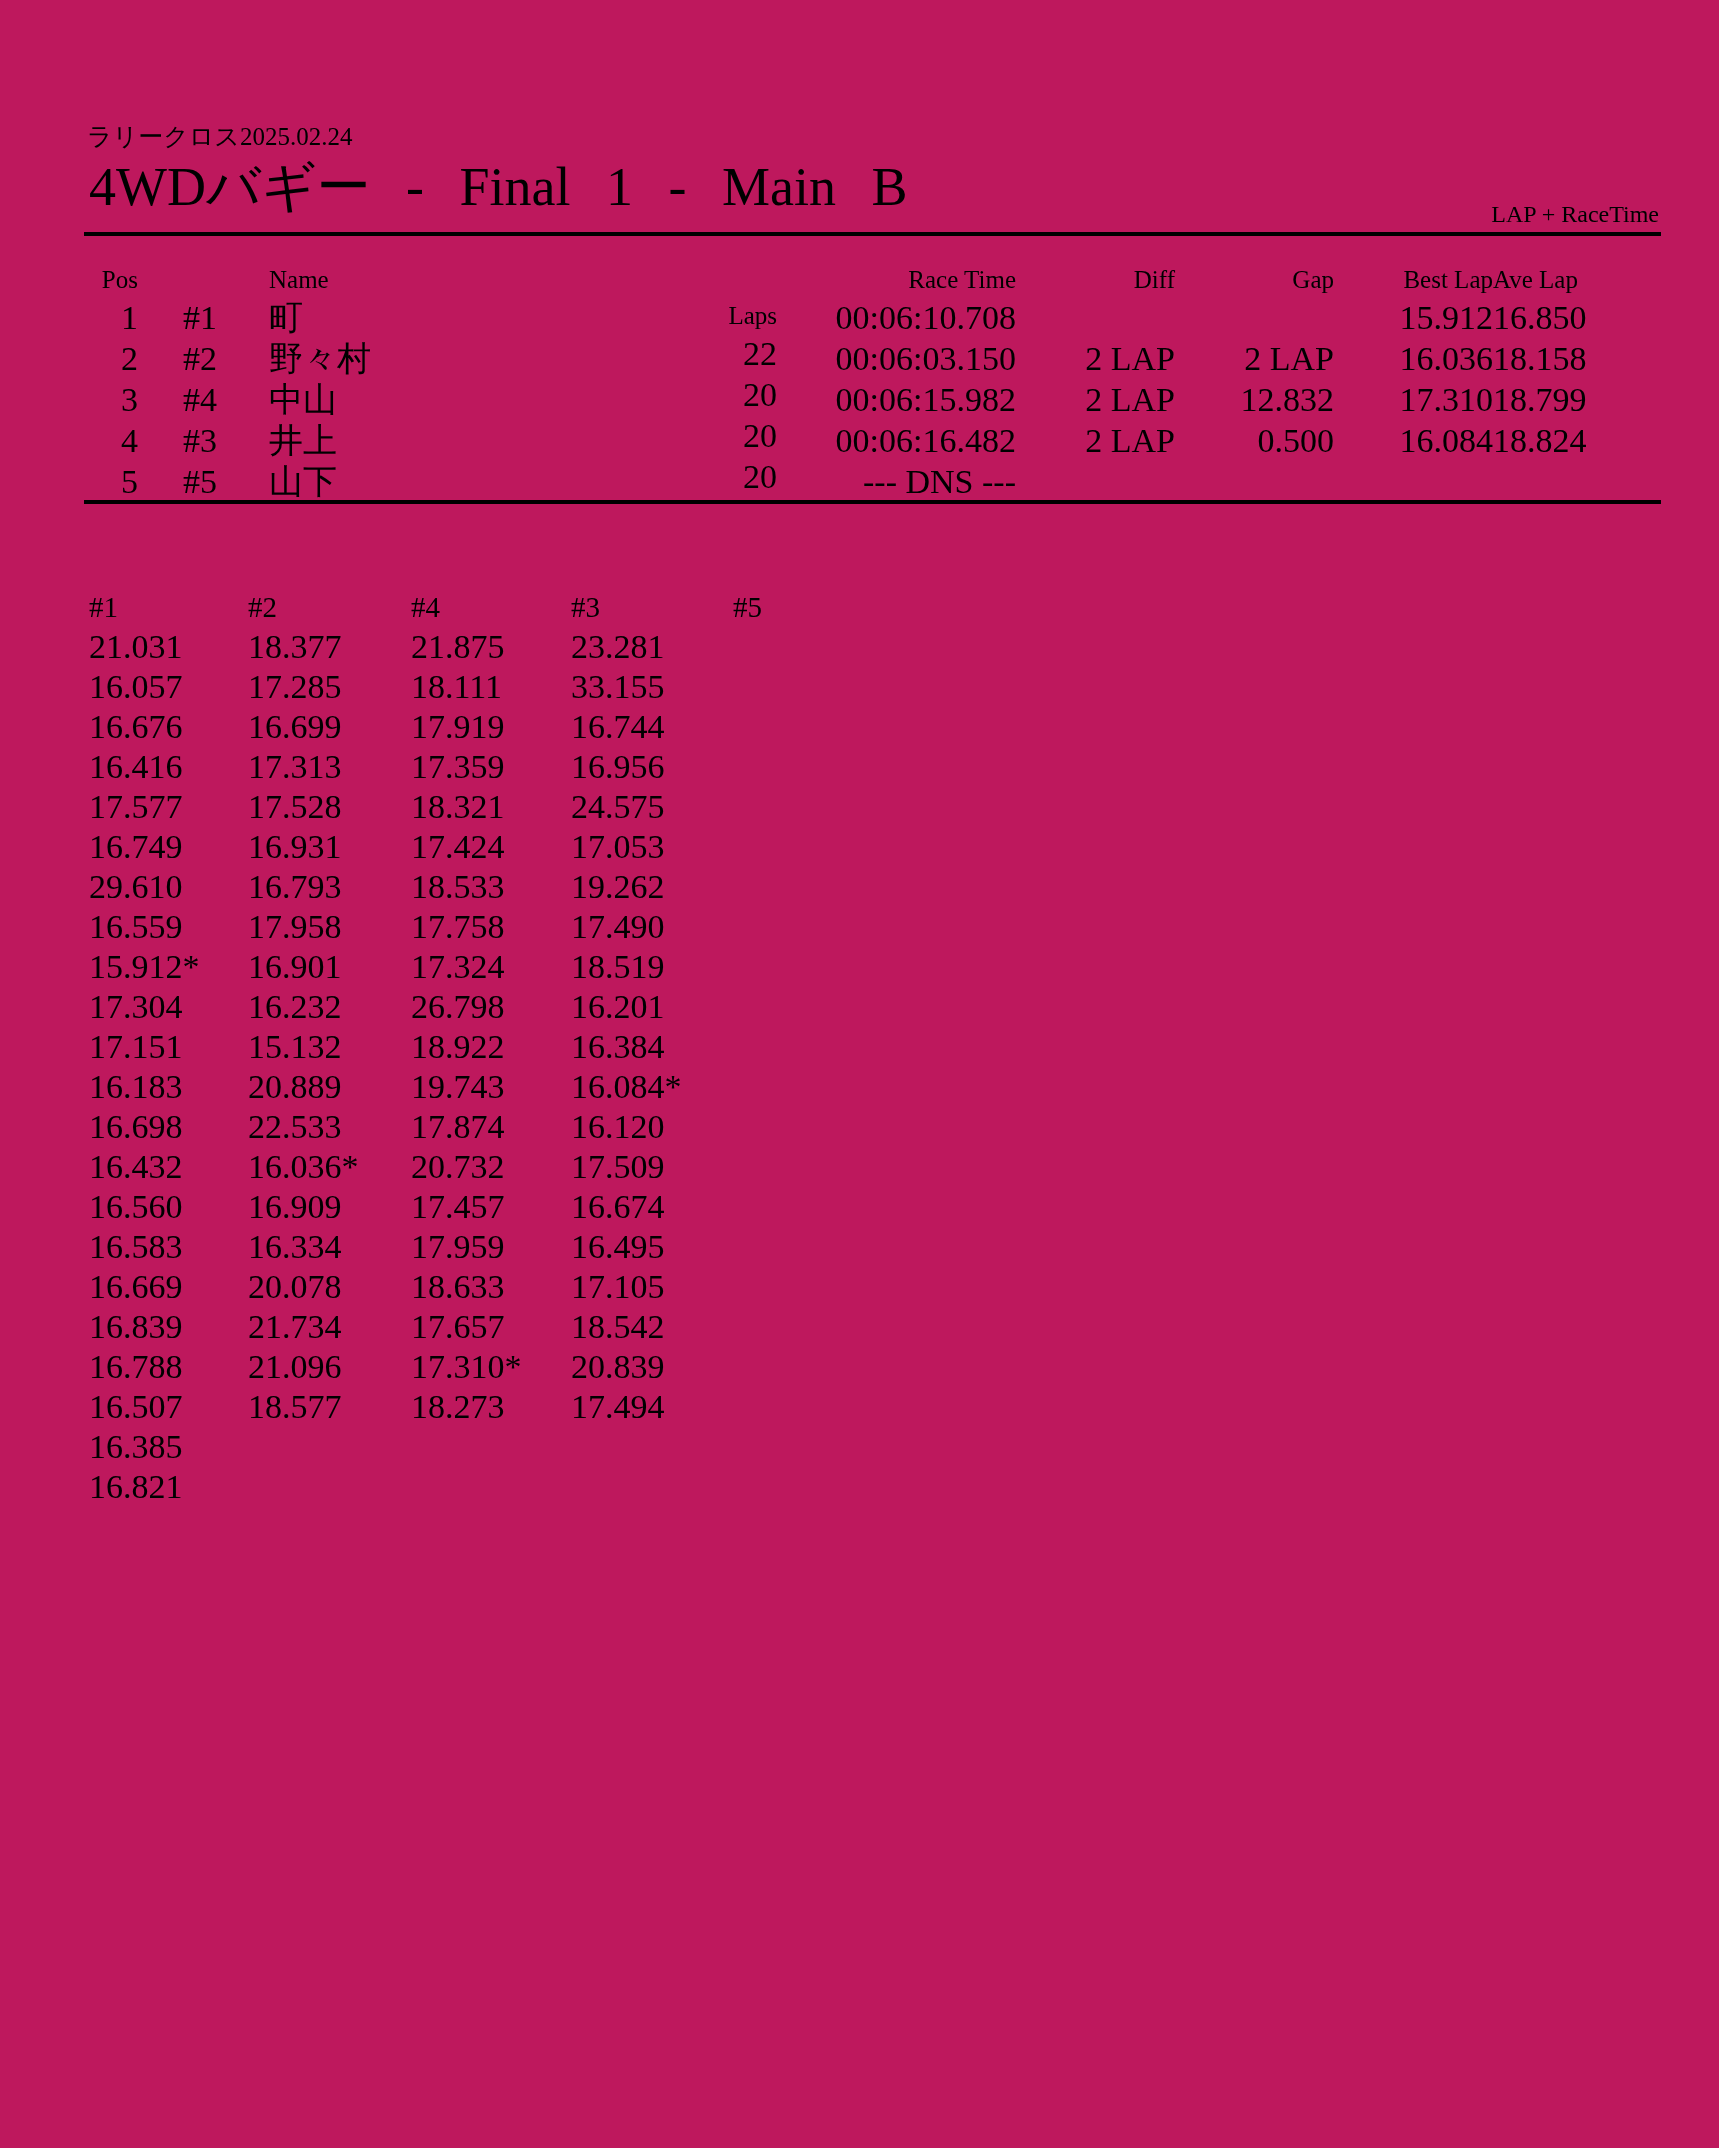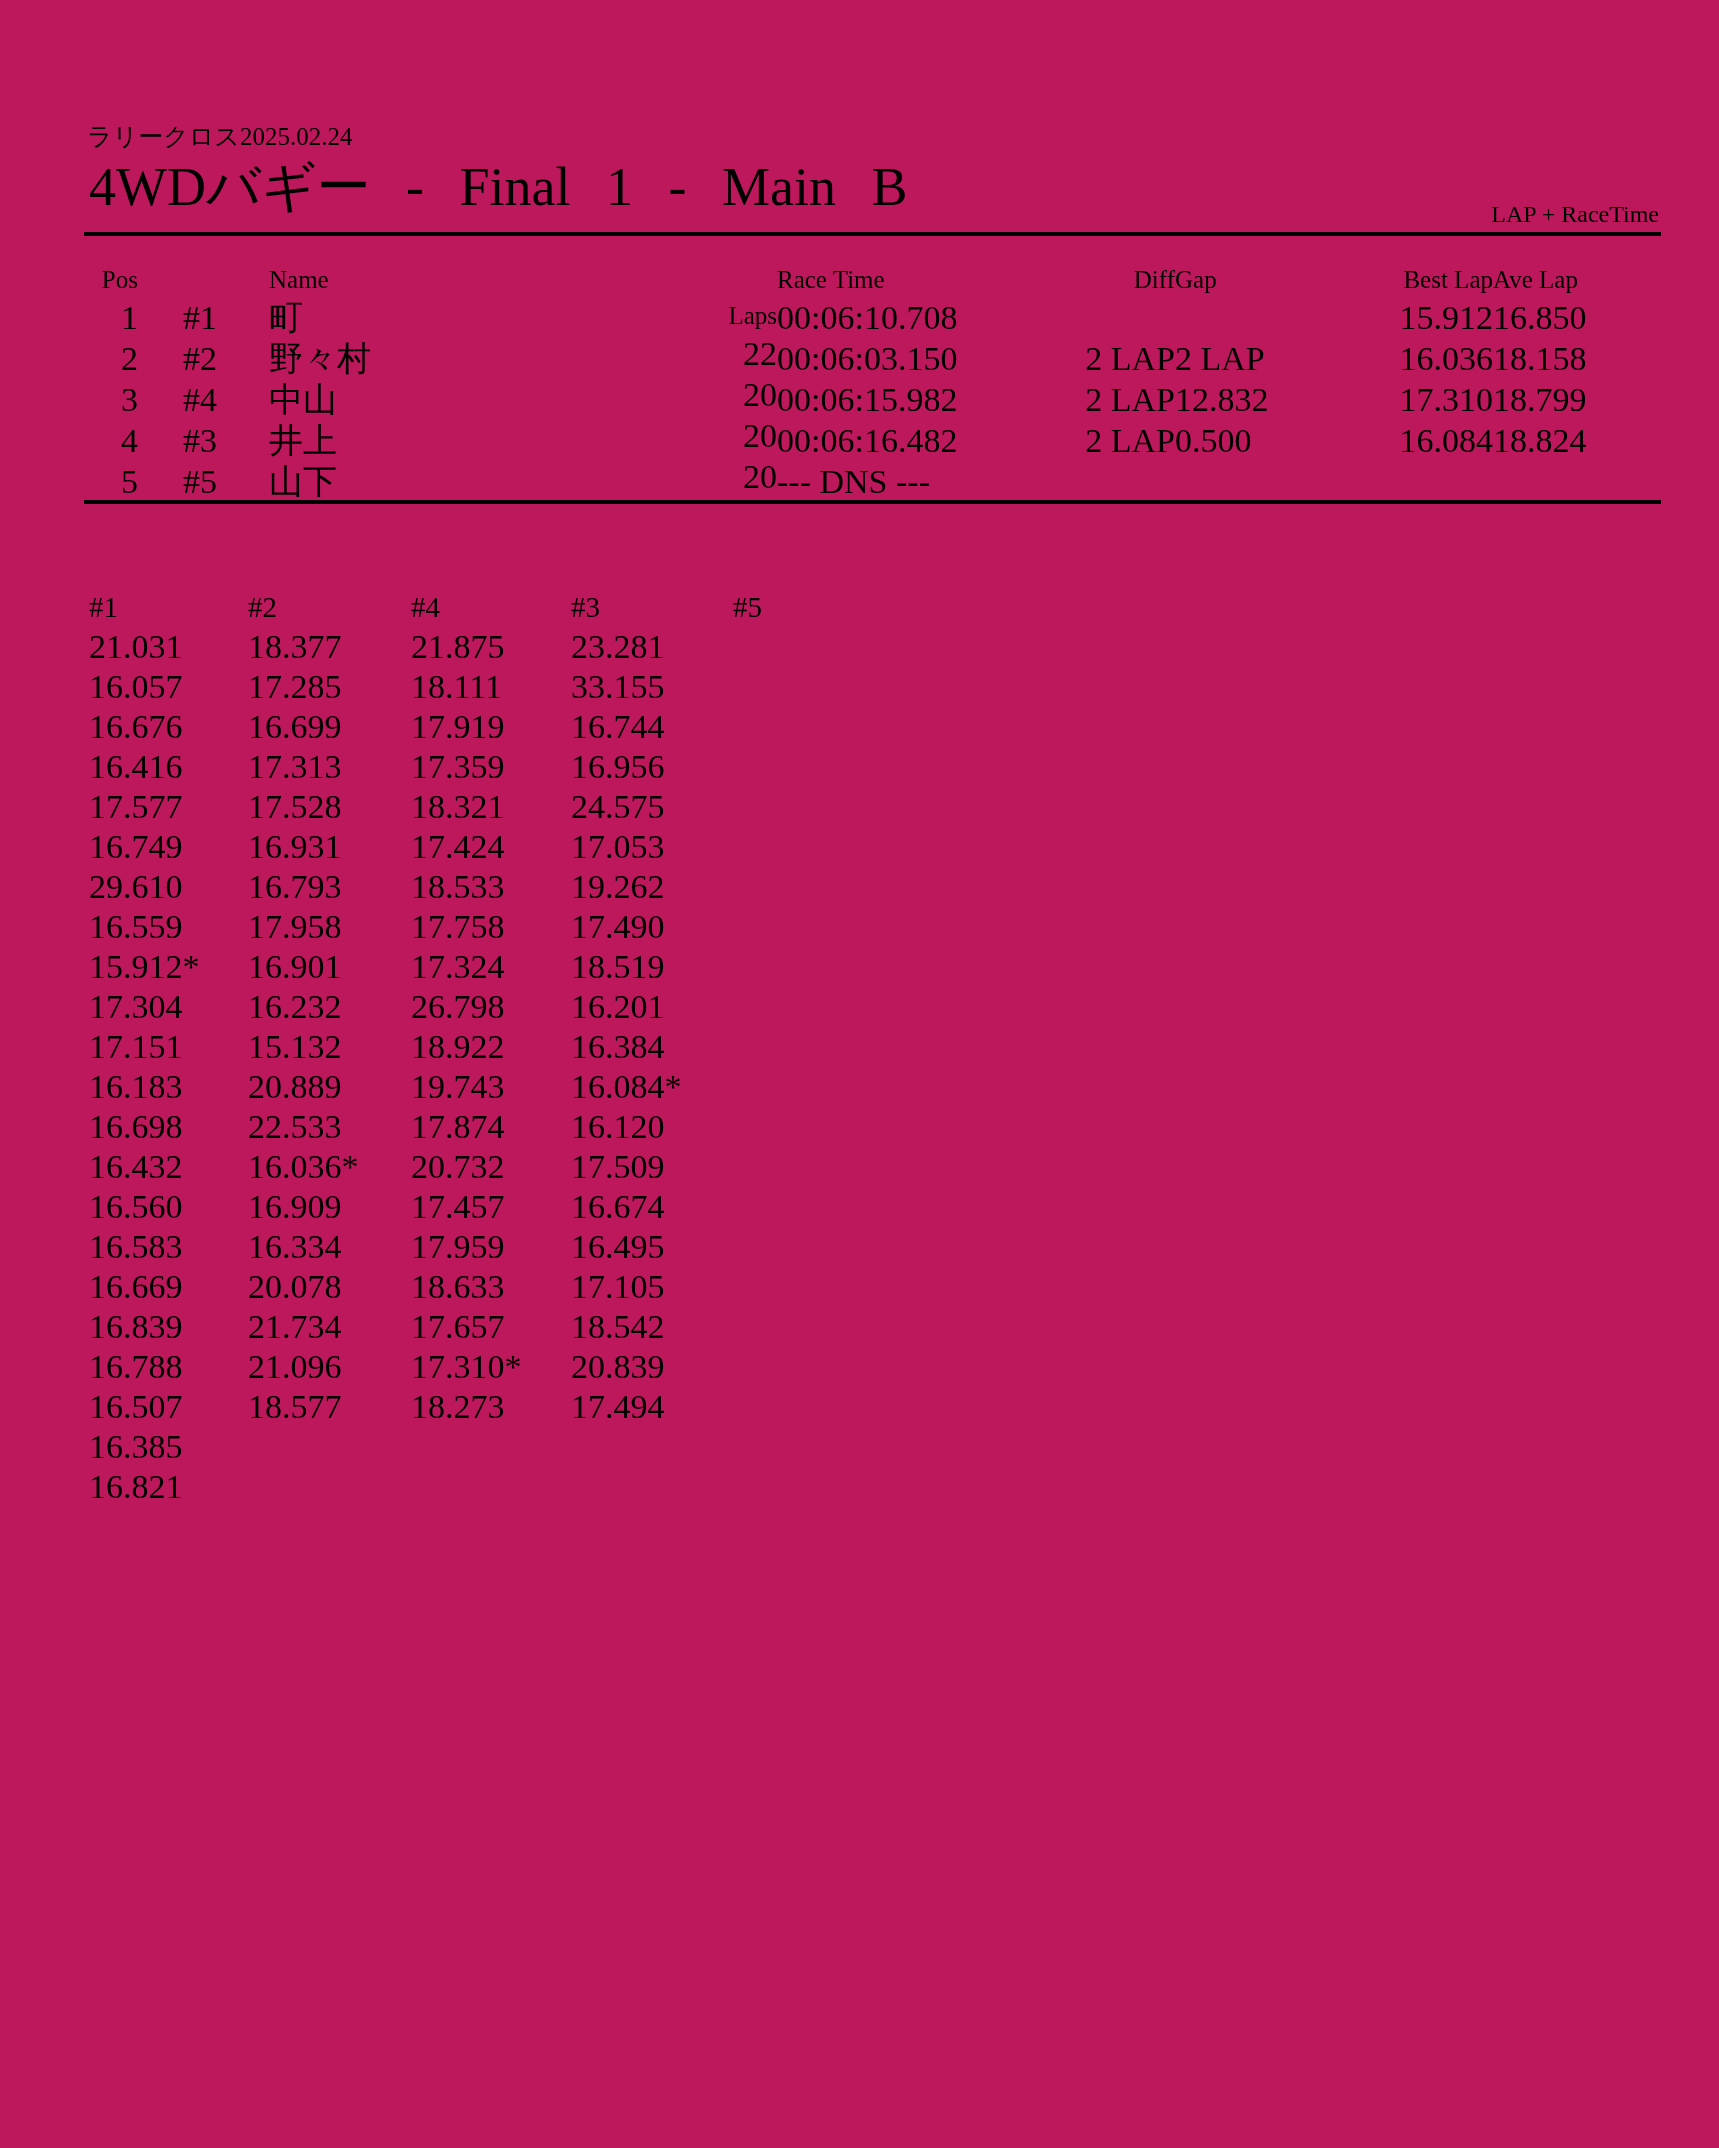--- a/index.html
+++ b/index.html
@@ -43,23 +43,23 @@
   .rrows { position:absolute; left:0; top:297px; width:1576px; }
   .rrow {
     display:flex; height:41px; line-height:41px;
     font-size:34px;
   }
   .c { display:block; box-sizing:border-box; white-space:nowrap; overflow:visible; }
   .c-pos  { width:54px;  text-align:right; }
   .c-car  { width:131px; text-align:left; padding-left:45px; }
   .c-name { width:428px; text-align:left; }
   .c-laps { width:80px;  text-align:right;margin-top:36px; }
-  .c-rtime{ width:239px; text-align:left; }
+  .c-rtime{ width:239px; text-align:right; }
   .c-diff { width:159px; text-align:right; }
-  .c-gap  { width:159px; }
+  .c-gap  { width:159px; text-align:right; }
   .c-best { width:159px; text-align:right; }
   .c-ave  { width:166px; text-align:left; }
 
   
   .lapchart { position:absolute; left:0; top:587px; width:1719px; }
   .lcol { position:absolute; top:0; width:159px; }
   .lhead {
     font-size:29px; height:40px; line-height:40px; white-space:nowrap;
   }
   .lval {

